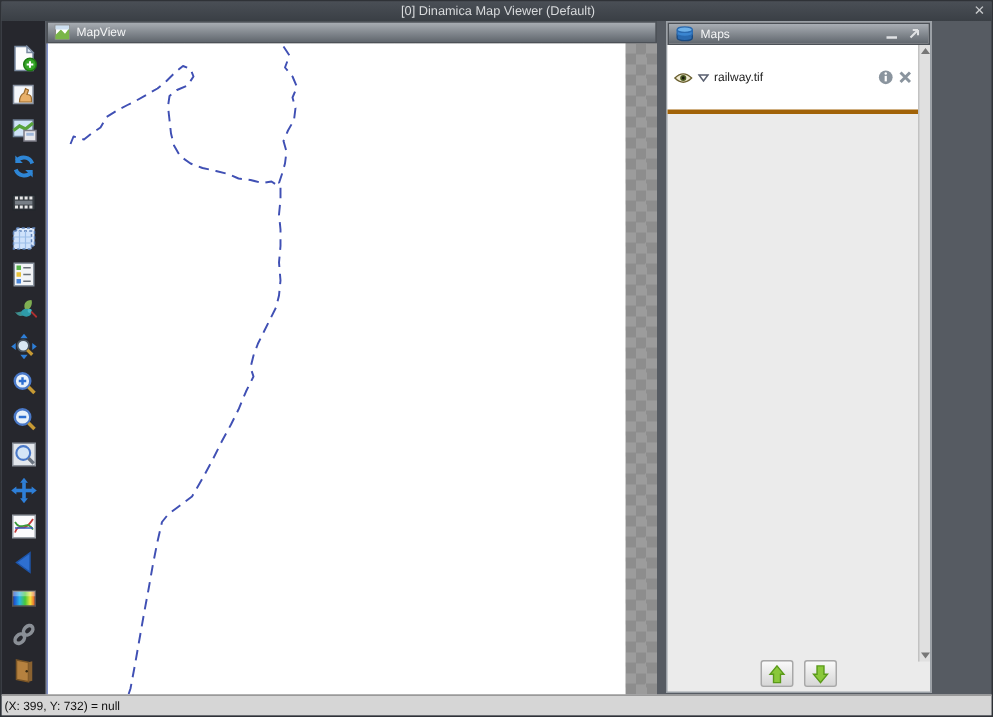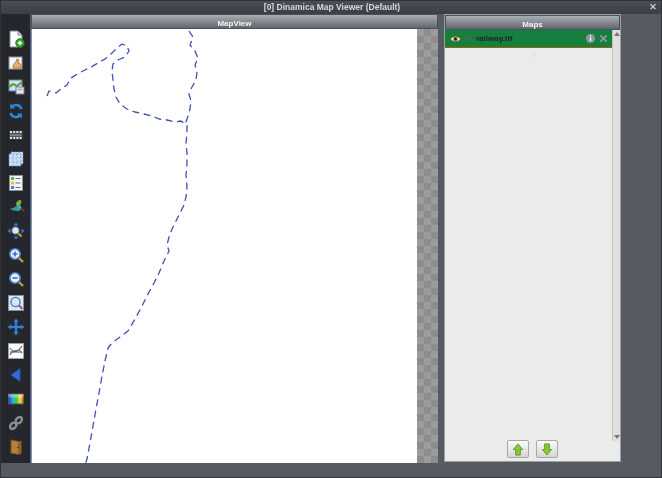--- a/index.html
+++ b/index.html
@@ -1,46 +1,46 @@
 <!DOCTYPE html>
 <html><head>
 <meta charset="utf-8">
 <style>
   html,body{margin:0;padding:0;background:#222;font-family:"Liberation Sans",sans-serif;}
   .window{position:relative;width:662px;height:478px;background:#565b62;overflow:hidden;
-          border:1px solid #2f3237;box-sizing:border-box;font-weight:bold;}
+          border:1px solid #2f3237;box-sizing:border-box;}
   
   .titlebar{position:absolute;left:0;top:0;width:662px;height:13px;background:linear-gradient(#4a4f56,#3a3f45);
             color:#d8dadc;font-size:8.5px;line-height:13px;text-align:center;}
   .close-btn{position:absolute;right:4px;top:0;width:12px;height:13px;color:#c8cacc;font-size:9px;
              line-height:13px;text-align:center;cursor:default;}
   
   .toolbar{position:absolute;left:0;top:13px;bottom:14px;width:29px;background:#26272d;
            display:flex;flex-direction:column;align-items:center;padding-top:14px;gap:3px;box-sizing:border-box;}
   .tool{width:23px;height:21px;display:flex;align-items:center;justify-content:center;border-radius:2px;}
   .tool svg{display:block;}
   
   .panel-header{height:15px;background:linear-gradient(#a9aeb4,#60666d);border:1px solid #4c5157;
-                color:#f4f5f6;font-size:8px;display:flex;align-items:center;gap:4px;padding:0 4px;box-sizing:border-box;flex-direction:column;}
+                color:#f4f5f6;font-size:8px;display:flex;align-items:center;gap:4px;padding:0 4px;box-sizing:border-box;}
   .panel-header .spacer{flex:1;}
   .mapview-panel{position:absolute;left:30px;top:13px;width:407px;bottom:14px;}
   .mapview-body{position:absolute;left:0;top:15px;right:0;bottom:0;border-left:1px solid #8090c8;box-sizing:border-box;
     background-color:#919191;
     background-image:conic-gradient(#9c9c9c 0 25%, #8d8d8d 25% 50%, #9c9c9c 50% 75%, #8d8d8d 75%);
     background-size:14px 14px;}
   .map-white{position:absolute;left:0;top:0;width:385px;height:100%;background:#ffffff;}
   .railway-svg{position:absolute;left:0;top:0;}
   .railway-svg path{fill:none;stroke:#4050b4;stroke-width:1.3;stroke-dasharray:7 4.5;stroke-linejoin:round;}
   
   .maps-panel{position:absolute;left:443px;top:13px;width:177px;bottom:15px;background:#ebebeb;
               border:1px solid #9aa0a6;box-sizing:border-box;}
   .dock-btn{width:11px;height:11px;display:flex;align-items:center;justify-content:center;}
   .maps-body{position:absolute;left:0;top:15px;right:0;bottom:0;}
-  .layer-row{height:17px;background:#15803d;border-bottom:1px solid #a16207;display:flex;align-items:center;
-             gap:3px;padding:0 4px;padding-right:12px;font-size:8px;color:#222;}
+  .layer-row{height:17px;background:#ffffff;border-bottom:3px solid #a16207;display:flex;align-items:center;
+             gap:3px;padding:13px 4px;padding-right:12px;font-size:8px;color:#222;}
   .layer-row .spacer{flex:1;}
   .vscroll{position:absolute;right:0;top:0;bottom:20px;width:8px;background:#e0e0e0;border-left:1px solid #c2c2c2;box-sizing:border-box;}
   .vscroll .arr{position:absolute;left:1px;width:0;height:0;border-left:3px solid transparent;border-right:3px solid transparent;}
   .vscroll .arr.up{top:2px;border-bottom:4px solid #777;}
   .vscroll .arr.down{bottom:2px;border-top:4px solid #777;}
   .reorder-bar{position:absolute;left:0;right:0;bottom:3px;display:flex;justify-content:center;gap:7px;}
   .reorder-btn{width:20px;height:16px;background:linear-gradient(#fafafa,#d6d6d6);border:1px solid #a8a8a8;
                border-radius:2px;display:flex;align-items:center;justify-content:center;}
   
   .statusbar{position:absolute;left:0;bottom:0;width:662px;height:14px;background:#d6d6d6;border-top:1px solid #9a9a9a;
@@ -289,14 +289,17 @@
           </span>
         <span class="reorder-btn">
             <svg width="12" height="13" viewBox="0 0 12 14">
               <path d="M6,13 L1,7 H3.5 V1 H8.5 V7 H11 z" fill="#8ac83a" stroke="#5a9a1a"></path>
             </svg>
           </span>
       </div>
     </div>
   </div>
 
+  <div class="statusbar">
+    <span>(X: 399, Y: 732) = null</span>
+  </div>
 
 </div>
 
 </body></html>

